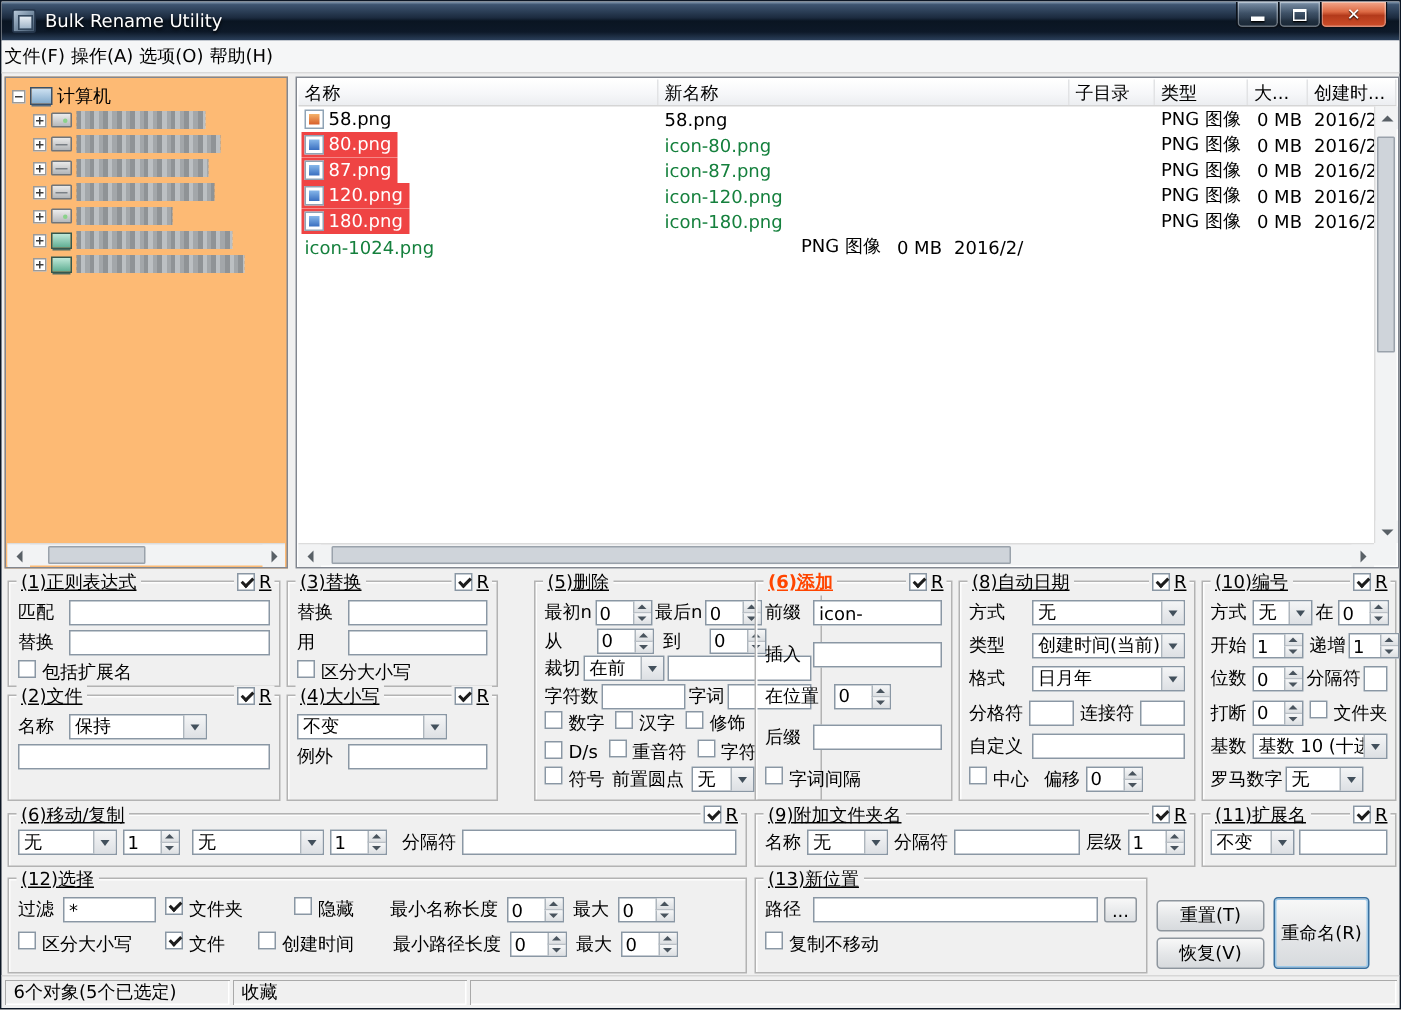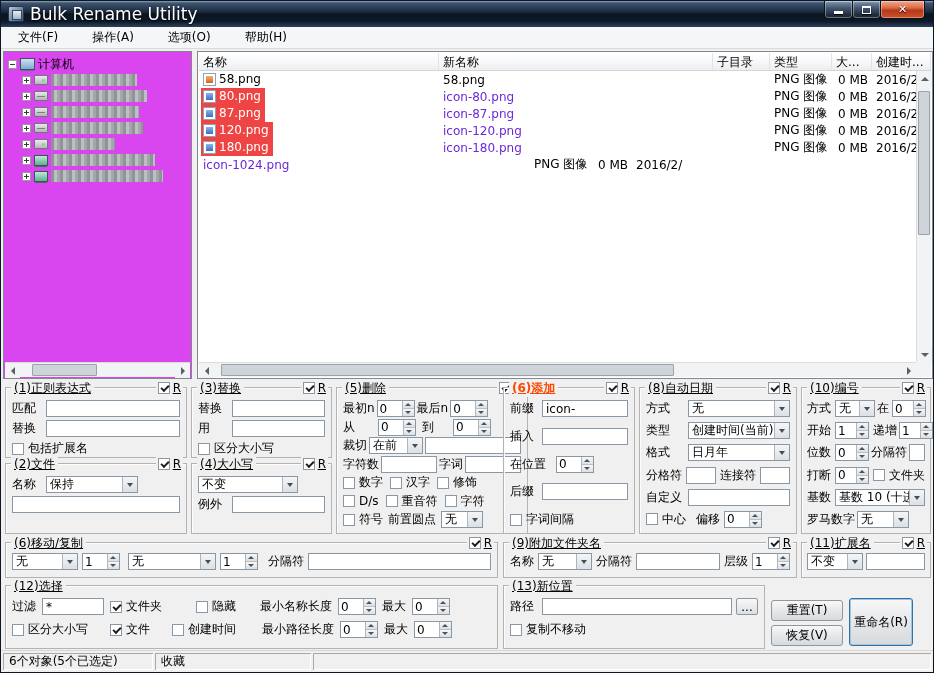--- a/index.html
+++ b/index.html
@@ -5,35 +5,35 @@
 *{margin:0;padding:0;box-sizing:border-box}
 body{font-family:"DejaVu Sans","Liberation Sans",sans-serif;font-size:12px;color:#000;background:#6b6b6b}
 .window{position:relative;width:934px;height:673px;background:#f0f0f0;overflow:hidden;border:1px solid #0c1624}
 
 .titlebar{position:absolute;left:0;top:0;width:100%;height:26px;
  background:linear-gradient(180deg,#8ea3b8 0%,#3d5470 8%,#1b2a3e 42%,#0a1522 50%,#0d1928 78%,#2c415c 100%);
  display:flex;align-items:center;color:#fff}
 .appicon{width:16px;height:16px;margin:0 6px 0 7px;border:1px solid #25364c;border-radius:2px;
  background:linear-gradient(135deg,#b9c9d9 0%,#7d93a9 45%,#44586e 100%);position:relative;flex:none}
 .appicon::after{content:"";position:absolute;left:3px;top:3px;width:8px;height:8px;background:linear-gradient(#e8eef4,#9fb4c8);border:1px solid #33475d}
-.tbtitle{font-size:17px;text-shadow:0 1px 2px #000}
+.tbtitle{font-size:12px;text-shadow:0 1px 2px #000}
 .winbtns{position:absolute;top:0;right:8px;display:flex}
 .wbtn{width:29px;height:18px;border:1px solid #0b1119;border-top:none;margin-left:-1px;
  background:linear-gradient(180deg,rgba(173,191,209,.55),rgba(92,112,132,.45) 45%,rgba(34,50,66,.55));
  border-radius:0 0 4px 4px;display:flex;align-items:center;justify-content:center;color:#fff;
  box-shadow:inset 0 0 0 1px rgba(255,255,255,.35)}
 .wbtn.close{width:45px;background:linear-gradient(180deg,#f4a98e,#dd6a44 40%,#b33a1b 55%,#cf4f2a)}
 .g-min{width:9px;height:3px;background:#fff;box-shadow:0 1px 1px #000;margin-top:6px}
 .g-max{width:9px;height:8px;border:1px solid #fff;border-top:2px solid #fff;box-shadow:0 1px 1px #000}
 .g-close::before{content:"\2715";font-size:11px;font-weight:bold;text-shadow:0 1px 1px #000}
 
 .menubar{position:absolute;left:0;top:26px;width:100%;height:22px;background:#f5f6f7;border-bottom:1px solid #dadada;display:flex;align-items:center}
-.menuitem{padding:3px 17px;cursor:default}
-
-.tree-panel{position:absolute;left:2px;top:50px;width:189px;height:328px;background:#d946ef;border:1px solid #828790}
+.menuitem{padding:3px 2px;cursor:default}
+
+.tree-panel{position:absolute;left:2px;top:50px;width:189px;height:328px;background:#fdba74;border:1px solid #828790}
 .list-panel{position:absolute;left:196px;top:50px;width:736px;height:328px;background:#fff;border:1px solid #828790}
 
 .tree-body{position:absolute;left:1px;top:1px;right:1px;bottom:16px;overflow:hidden;padding:3px 0 0 3px}
 .trow{display:flex;align-items:center;gap:3px;height:16px}
 .tree-children .trow{padding-left:14px}
 .expander{width:9px;height:9px;border:1px solid #9a9a9a;background:#fff;position:relative;flex:none}
 .expander::before{content:"";position:absolute;left:1px;right:1px;top:3px;height:1px;background:#3c3c3c}
 .expander.plus::after{content:"";position:absolute;top:1px;bottom:1px;left:3px;width:1px;background:#3c3c3c}
 .ticon{flex:none;position:relative}
 .i-computer{width:15px;height:12px;border:1px solid #3a5068;background:linear-gradient(#cfe2f2,#82aacb);box-shadow:0 2px 0 -1px #5a7186}
@@ -60,21 +60,21 @@
 .lrow{display:flex;align-items:center;height:17px}
 .cell{flex:none;white-space:nowrap;overflow:hidden;padding:0 4px}
 .c1{width:240px;padding:0 0 0 2px}
 .c2{width:274px}
 .c3{width:57px}
 .c4{width:62px}
 .c5{width:40px;text-align:right}
 .c6{flex:1}
 .fsel{display:inline-flex;align-items:center;gap:3px;height:17px;padding:0 4px 0 2px}
 .fsel.selected{background:#ef4444;color:#fff}
-.fnew.green{color:#6d28d9}
+.fnew.green{color:#15803d}
 .ficon{width:13px;height:13px;background:#fff;border:1px solid #8fa3b5;position:relative;flex:none}
 .ficon::before{content:"";position:absolute;left:2px;top:2px;right:2px;bottom:2px;background:linear-gradient(#86b7ea,#3a6fc0)}
 .lrow.first .ficon::before{background:linear-gradient(#f4b26a,#d85f2a)}
 
 .hscroll{position:absolute;left:1px;bottom:1px;height:15px;background:#f2f3f4;display:flex;border-top:1px solid #dcdcdc}
 .tree-panel .hscroll{right:1px}
 .list-panel .hscroll{right:16px}
 .vscroll{position:absolute;top:19px;right:1px;bottom:16px;width:15px;background:#f2f3f4;display:flex;flex-direction:column;border-left:1px solid #dcdcdc}
 .sbtn{width:15px;height:15px;flex:none;display:flex;align-items:center;justify-content:center;background:#f2f3f4}
 .strack{flex:1;position:relative}
@@ -110,21 +110,21 @@
 .spin{display:inline-flex;width:38px;height:17px;border:1px solid #8a97a4;background:#fff;flex:none}
 .g10 .spin{width:34px}
 .sval{flex:1;padding:0 2px;display:flex;align-items:center}
 .sbt{width:12px;flex:none;display:flex;flex-direction:column}
 .sbt i{flex:1;background:linear-gradient(#f6f7f8,#dde0e3);border-left:1px solid #aeb6bd;position:relative;display:block}
 .sbt i.up{border-bottom:1px solid #b9bfc5}
 .sbt i.up::before{content:"";position:absolute;left:2px;top:2px;border-left:3px solid transparent;border-right:3px solid transparent;border-bottom:3px solid #49545e}
 .sbt i.dn::before{content:"";position:absolute;left:2px;top:2px;border-left:3px solid transparent;border-right:3px solid transparent;border-top:3px solid #49545e}
 .cb{width:12px;height:12px;flex:none;border:1px solid #8a97a4;background:#fff;position:relative}
 .cb.on::before{content:"";position:absolute;left:2px;top:2px;width:6px;height:3px;border-left:2px solid #1d1d1d;border-bottom:2px solid #1d1d1d;transform:rotate(-45deg)}
-.cbrow{display:inline-flex;align-items:center;gap:4px;flex:none}
+.cbrow{display:inline-flex;gap:4px;flex:none}
 
 .btn{position:absolute;background:linear-gradient(#f8f8f8,#e4e6e8 55%,#d7dadd);border:1px solid #8e969e;border-radius:3px;display:flex;align-items:center;justify-content:center;cursor:default}
 .btn.primary{border:1px solid #39709f;box-shadow:inset 0 0 0 1px #9cc8e8}
 .browse{height:17px;width:22px;flex:none;background:linear-gradient(#f8f8f8,#dcdfe2);border:1px solid #8e969e;border-radius:2px;display:flex;align-items:center;justify-content:center}
 
 .statusbar{position:absolute;left:0;bottom:0;width:100%;height:22px;background:#f0f0f0;border-top:1px solid #d7d7d7}
 .spanel{position:absolute;top:2px;bottom:2px;box-shadow:inset 1px 1px 0 #a9a9a9,inset -1px -1px 0 #fff;display:flex;align-items:center;padding:0 6px;white-space:nowrap;overflow:hidden}
 </style>
 </head>
 <body>
@@ -357,21 +357,21 @@
         </div>
       <div class="row">
           <span class="cbrow">
             <span class="cb"></span>
             <span class="lb">区分大小写</span>
           </span>
         </div>
     </div>
   </div>
 
-  <div class="group" style="left:335px;top:386px;width:192px;height:147px">
+  <div class="group" style="left:355px;top:386px;width:192px;height:147px">
     <span class="gtitle">(5)删除</span>
     <span class="gright">
         <span class="cb on"></span>
         <span class="rlink">R</span>
       </span>
     <div class="gbody between g5">
       <div class="row">
         <span class="lb">最初n</span>
         <div class="spin">
             <span class="sval">0</span>

